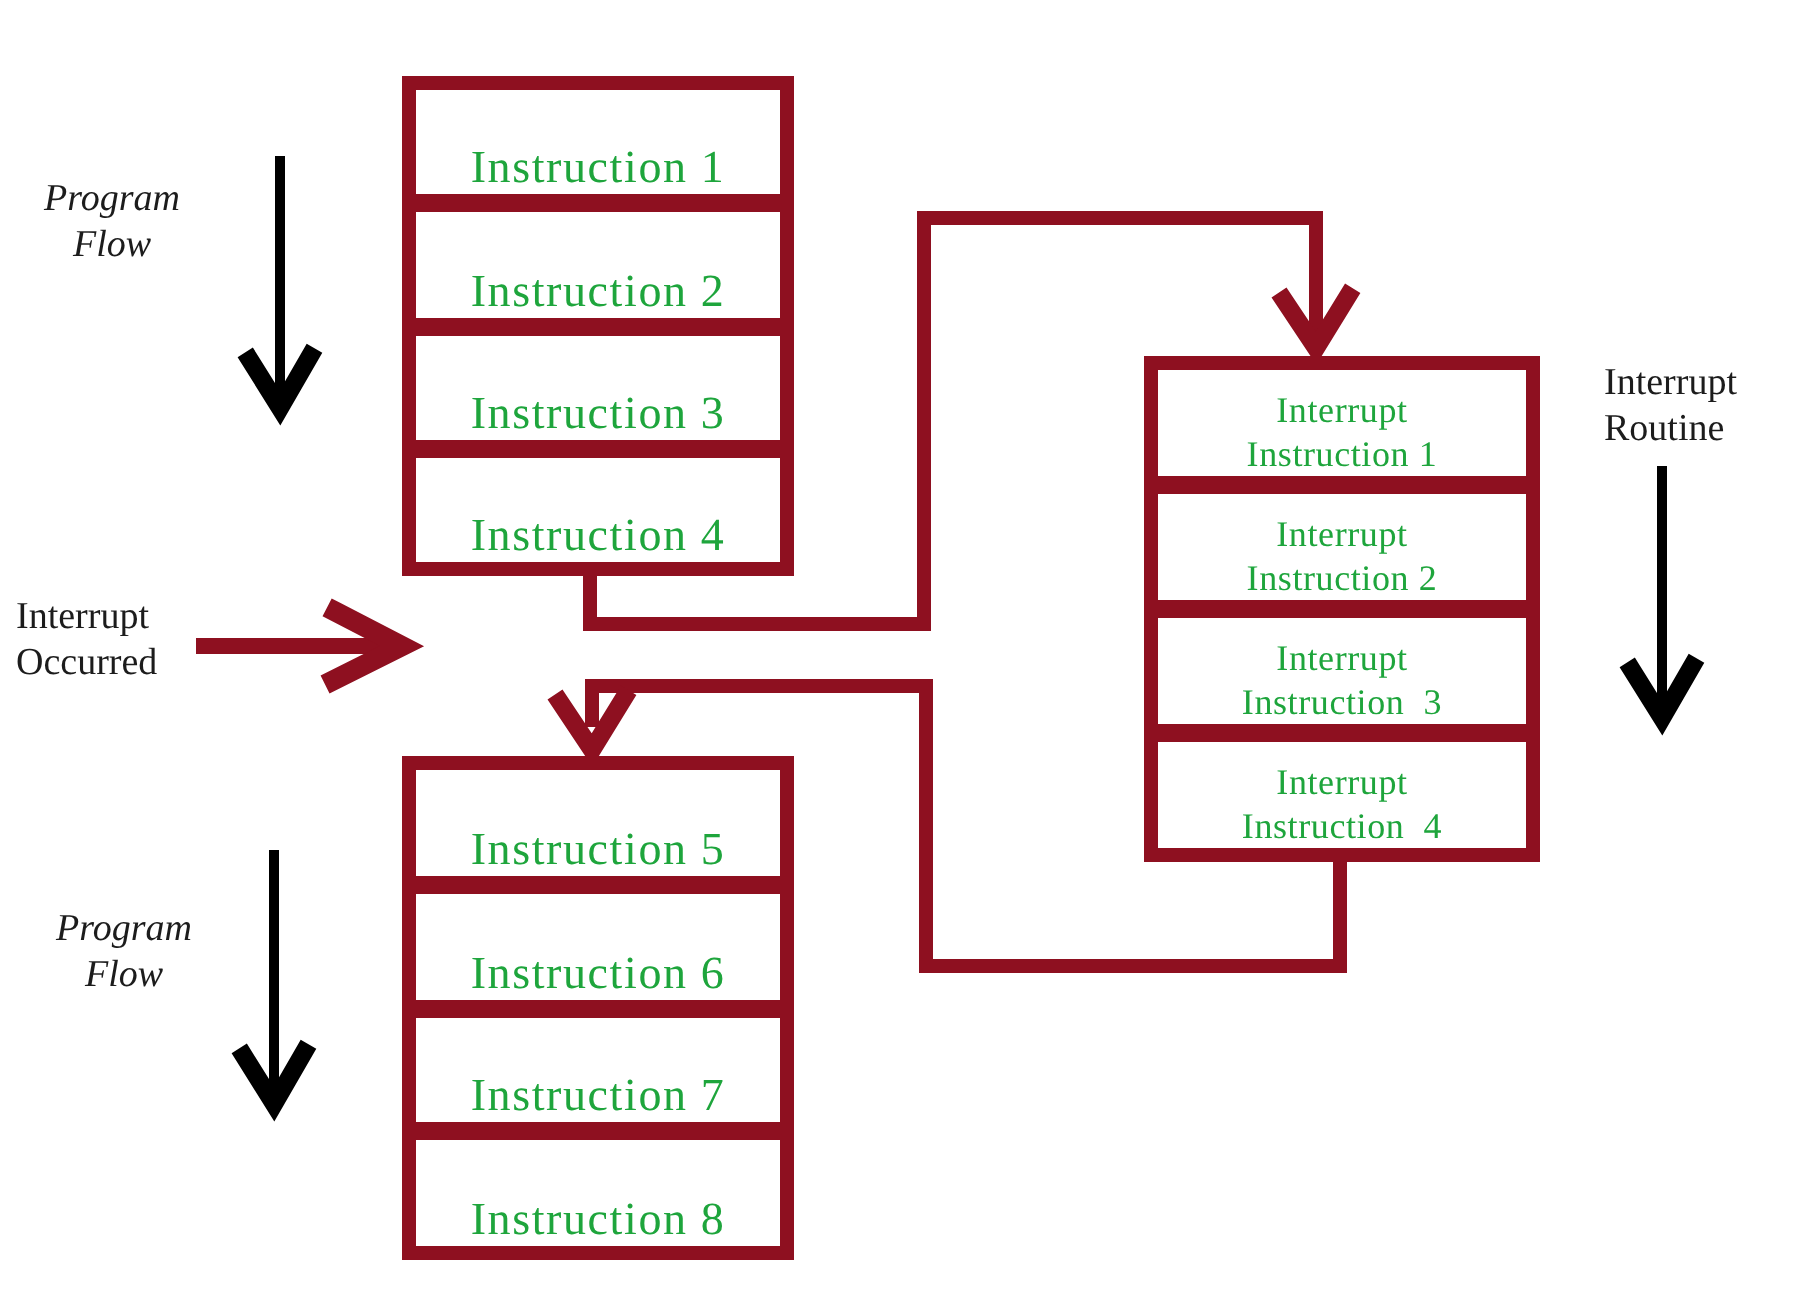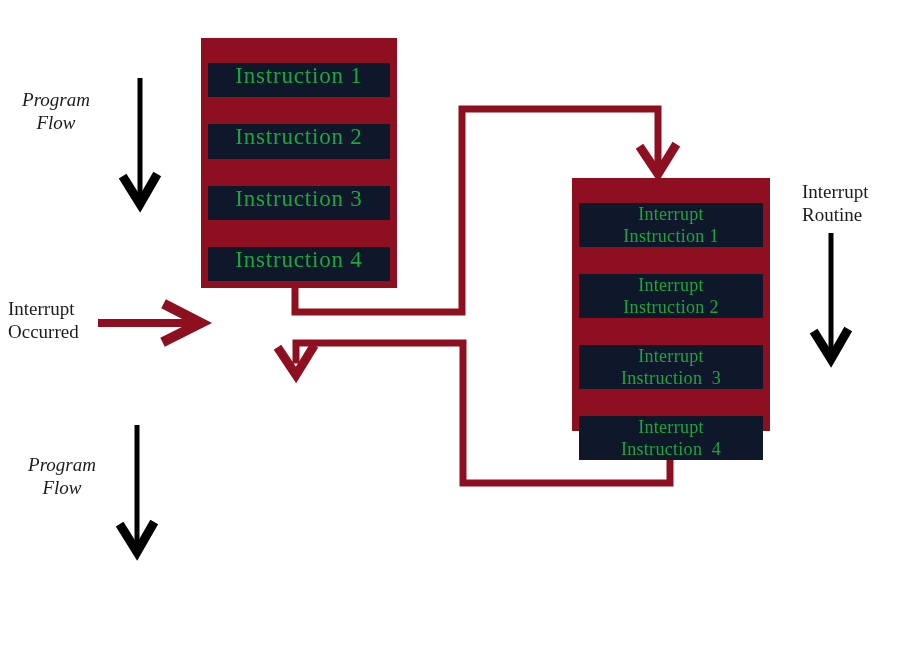--- a/index.html
+++ b/index.html
@@ -19,26 +19,25 @@
   .ibox{
     position:absolute;
     background:var(--red);
     padding:7px;
     box-sizing:border-box;
     display:flex;
     flex-direction:column;
     gap:9px;
   }
   .irow{
-    background:#0f172a;
+    background:#ffffff;
     flex:1 1 0;
     display:flex;
-    align-items:flex-start;
+    align-items:flex-end;
     justify-content:center;
-    margin-top:18px;
   }
   .irow span{
     color:var(--green);
     text-align:center;
     white-space:pre-wrap;
   }
   .big-row span{
     font-size:23px;
     letter-spacing:0.8px;
   }
@@ -121,14 +120,28 @@
     <div class="irow small-row">
       <span>Interrupt
 Instruction  3</span>
       </div>
     <div class="irow small-row">
       <span>Interrupt
 Instruction  4</span>
       </div>
   </div>
 
+  <div class="ibox" style="left:201px;top:378px;width:196px;height:252px;">
+    <div class="irow big-row">
+      <span>Instruction 5</span>
+      </div>
+    <div class="irow big-row">
+      <span>Instruction 6</span>
+      </div>
+    <div class="irow big-row">
+      <span>Instruction 7</span>
+      </div>
+    <div class="irow big-row">
+      <span>Instruction 8</span>
+      </div>
+  </div>
 
 </div>
 
 </body></html>

